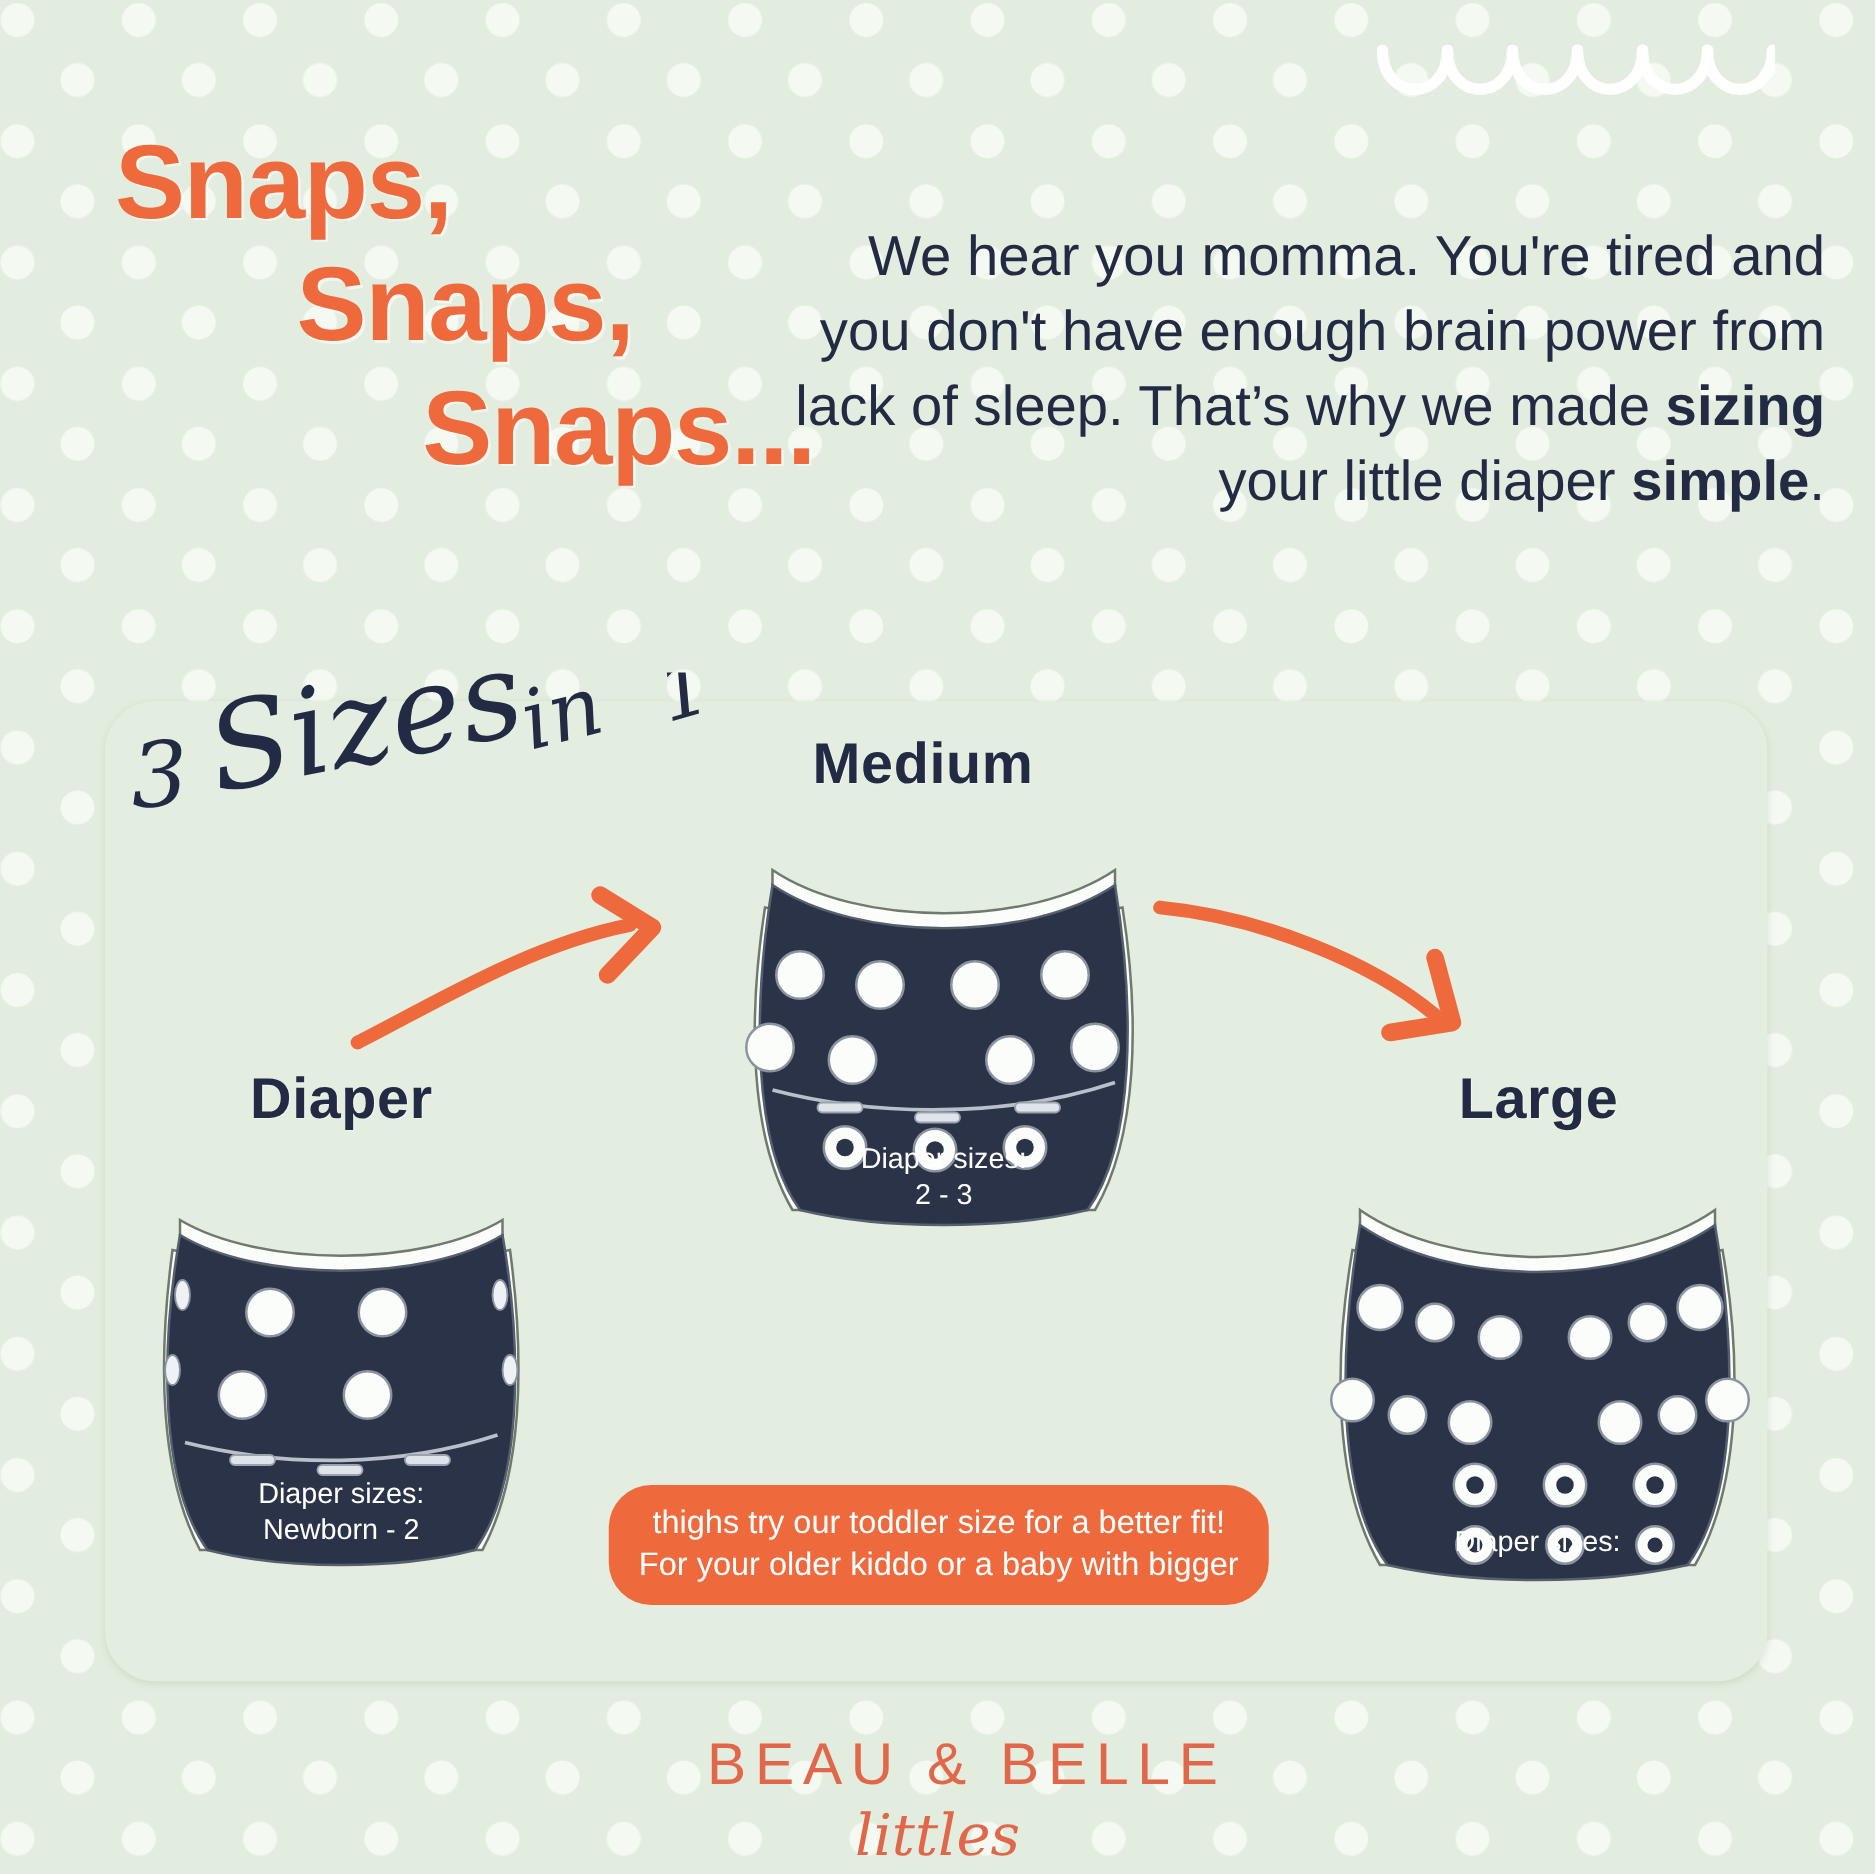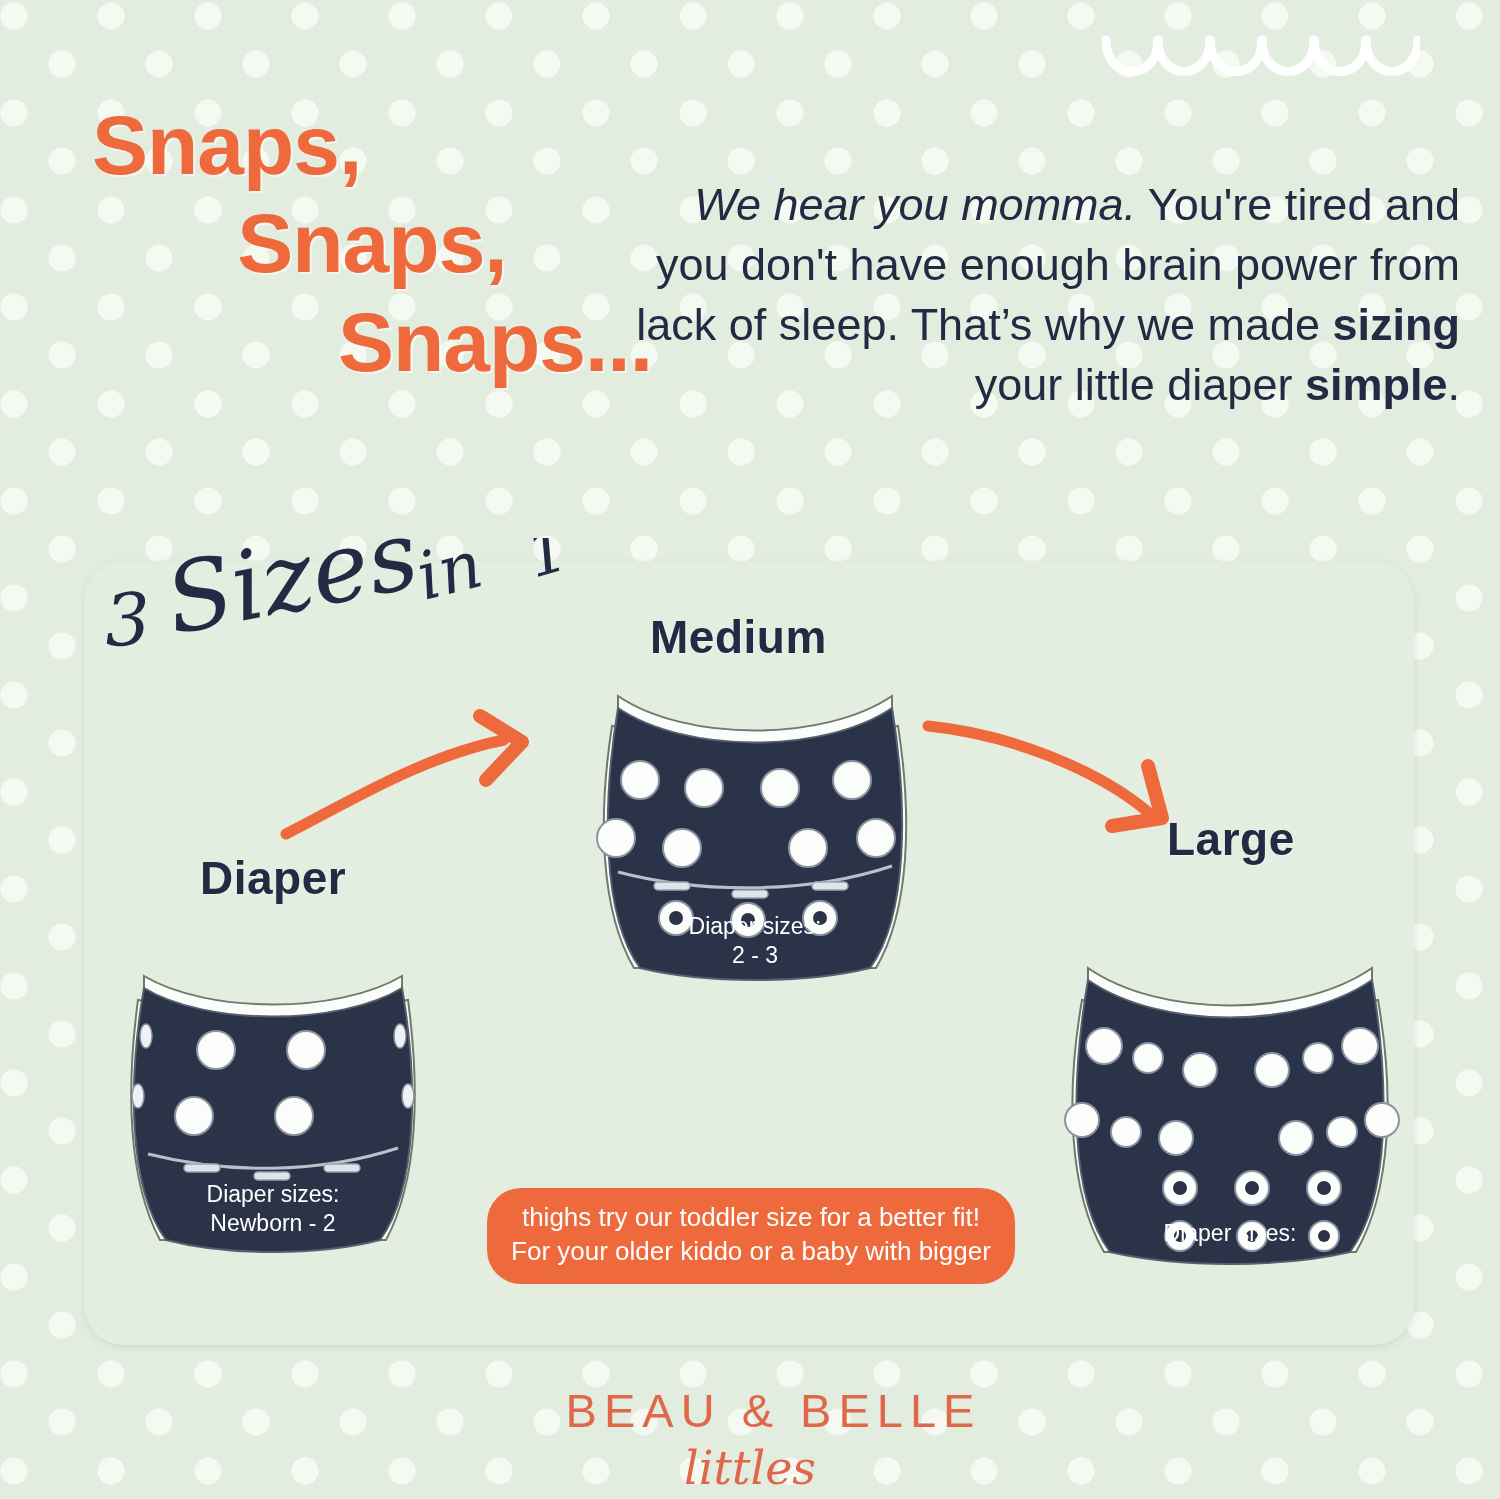--- a/index.html
+++ b/index.html
@@ -39,21 +39,21 @@
   #headline .l3{display:block;text-align:right;}
 
   
   #lede{
     position:absolute;left:630px;top:130px;width:830px;
     color:#222b43;
     font-size:45px;
     line-height:1.33;
     text-align:right;
   }
-  #lede .it{font-style:italic;}
+  #lede .it{}
   #lede .bd{font-weight:bold;}
 
   
   #panel{
     position:absolute;left:84px;top:561px;width:1330px;height:784px;
     background:#e4eee0;
     border-radius:40px;
     box-shadow:0 2px 6px rgba(120,140,115,.18);
   }
 
@@ -66,22 +66,22 @@
   
   .size-label{
     position:absolute;
     color:#222b43;
     font-weight:bold;
     font-size:46px;
     letter-spacing:.5px;
     text-shadow:1px 1px 0 rgba(255,255,255,.4);
   }
   #label-small{left:200px;top:851px;}
-  #label-medium{left:650px;top:583px;margin-top:27px;}
-  #label-large{left:1167px;top:812px;}
+  #label-medium{left:650px;top:583px;}
+  #label-large{left:1167px;top:851px;}
 
   
   .diaper{position:absolute;}
   #diaper-small{left:118px;top:940px;width:310px;height:320px;}
   #diaper-medium{left:590px;top:666px;width:330px;height:320px;}
   #diaper-large{left:1060px;top:940px;width:340px;height:330px;}
 
   .diaper-caption{
     position:absolute;left:0;right:0;
     text-align:center;color:#ffffff;

